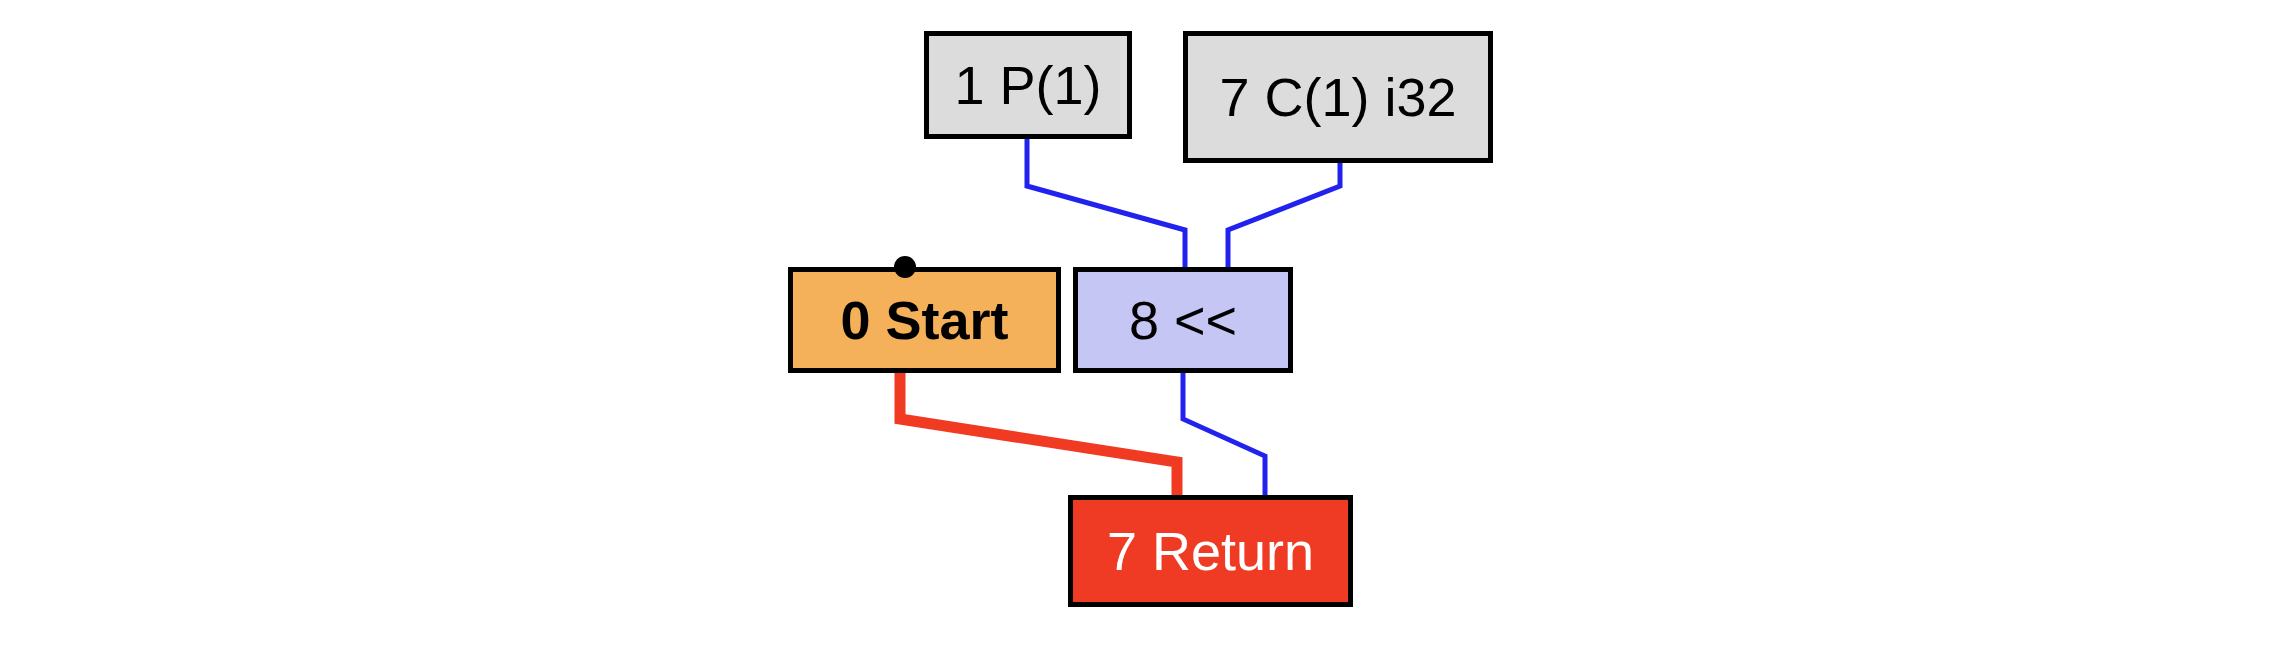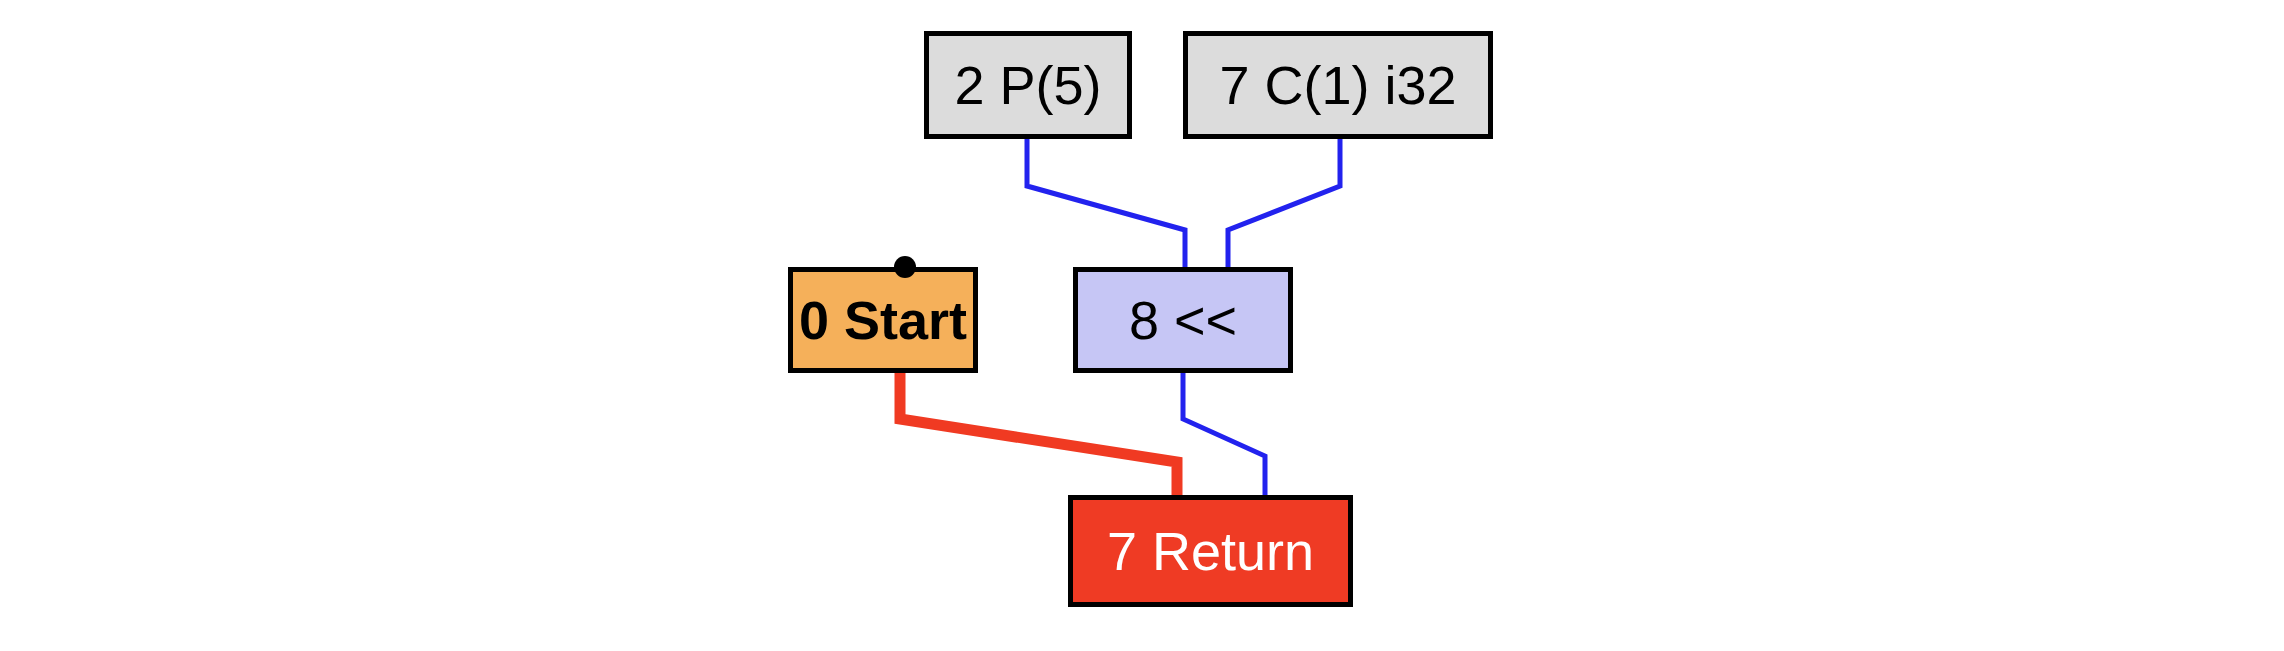--- a/index.html
+++ b/index.html
@@ -53,33 +53,33 @@
   #node-p1 .node-label {
     font-size: 54px;
     color: #000000;
     font-weight: 400;
   }
   
   #node-c1 {
     left: 1183px;
     top: 31px;
     width: 310px;
-    height: 108px;
+    height: 132px;
     background: #DCDCDC;
   }
   #node-c1 .node-label {
     font-size: 54px;
     color: #000000;
     font-weight: 400;
   }
   
   #node-start {
     left: 788px;
     top: 267px;
-    width: 190px;
+    width: 273px;
     height: 106px;
     background: #F5B05A;
   }
   #node-start .node-label {
     font-size: 54px;
     color: #000000;
     font-weight: 700;
   }
   
   #node-shift {
@@ -123,21 +123,21 @@
 <div id="graph-canvas">
 
   <svg id="edge-layer" viewBox="0 0 2284 651" xmlns="http://www.w3.org/2000/svg">
     <polyline id="edge-p1-shift" fill="none" stroke="#2222EE" stroke-width="5" stroke-linecap="butt" stroke-linejoin="miter" points="1027,139 1027,186 1185,230 1185,267"></polyline>
     <polyline id="edge-c1-shift" fill="none" stroke="#2222EE" stroke-width="5" stroke-linecap="butt" stroke-linejoin="miter" points="1340,139 1340,186 1228,230 1228,267"></polyline>
     <polyline id="edge-start-return" fill="none" stroke="#F03A22" stroke-width="11" stroke-linecap="butt" stroke-linejoin="miter" points="900,373 900,419 1177,462 1177,495"></polyline>
     <polyline id="edge-shift-return" fill="none" stroke="#2222EE" stroke-width="5" stroke-linecap="butt" stroke-linejoin="miter" points="1183,373 1183,419 1265,456 1265,495"></polyline>
   </svg>
 
   <div class="node" id="node-p1">
-    <span class="node-label">2 P(5)</span>
+    <span class="node-label">1 P(1)</span>
   </div>
 
   <div class="node" id="node-c1">
     <span class="node-label">7 C(1) i32</span>
   </div>
 
   <div class="node" id="node-start">
     <span class="node-label">0 Start</span>
   </div>
 

